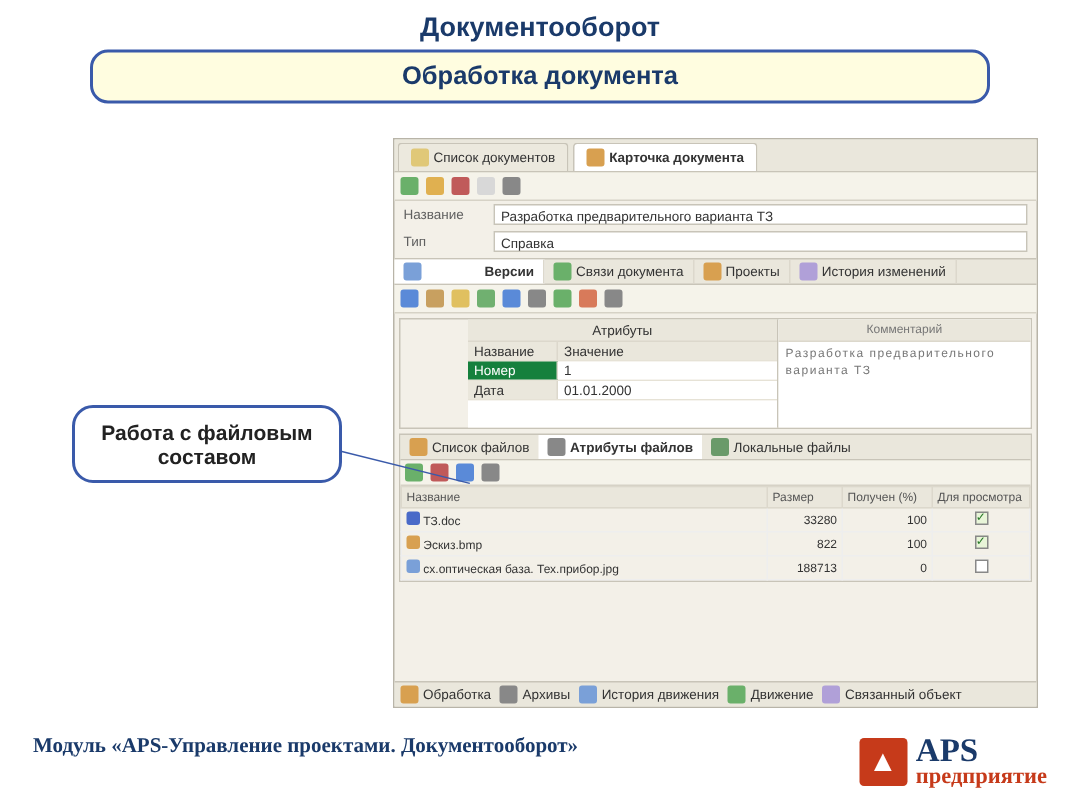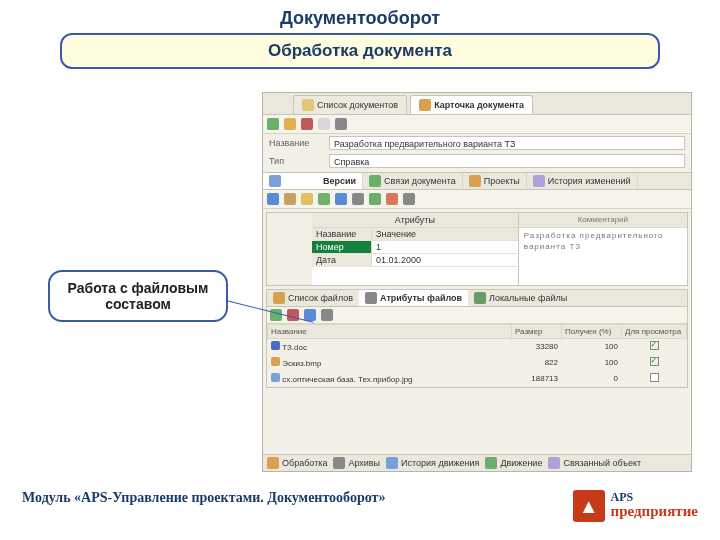--- a/index.html
+++ b/index.html
@@ -51,21 +51,21 @@
   .app {
     position: absolute;
     left: 262px; top: 92px;
     width: 430px; height: 380px;
     background: #f3f0e8;
     border: 1px solid #b8b4a8;
     font-size: 9px;
     color: #333;
     filter: blur(0.3px);
   }
-  .tabs { display: flex; background: #eae7dc; border-bottom:1px solid #c8c4b8;padding-left:28px; }
+  .tabs { display: flex; background: #eae7dc; border-bottom:1px solid #c8c4b8; }
   .tab {
     padding: 3px 8px;
     border: 1px solid #c8c4b8;
     border-bottom: none;
     background: #ece9de;
     border-radius: 3px 3px 0 0;
     margin: 2px 1px 0 2px;
     display: flex; align-items: center; gap: 3px;
   }
   .tab.active { background: #fff; font-weight: bold; }
@@ -103,21 +103,21 @@
     height:50px; display:flex; align-items:flex-start; justify-content:space-between;
     padding: 0 22px; background:#fff;font-family:Liberation Serif, serif;
   }
   .footer-text { font-size:14px; font-weight:bold; color:#1a3a6a;}
   .logo { display:flex; align-items:center; gap:6px;}
   .logo-mark {
     width:32px; height:32px; background:#c63a1a; border-radius:3px;
     display:flex; align-items:center; justify-content:center;
     color:#fff; font-size:20px; font-weight:bold;
   }
-  .logo-text { font-size:12px; font-weight:bold; color:#1a3a6a; line-height:0.9;}
+  .logo-text { font-size:22px; font-weight:bold; color:#1a3a6a; line-height:0.9;}
   .logo-sub { font-size:15px; color:#c63a1a; font-weight:bold;}
 </style>
 </head>
 <body>
 
 <div class="title-main">Документооборот</div>
 <div class="yellow-box">Обработка документа</div>
 
 <div class="callout">Работа с файловым составом</div>
 <div class="callout-line"></div>

